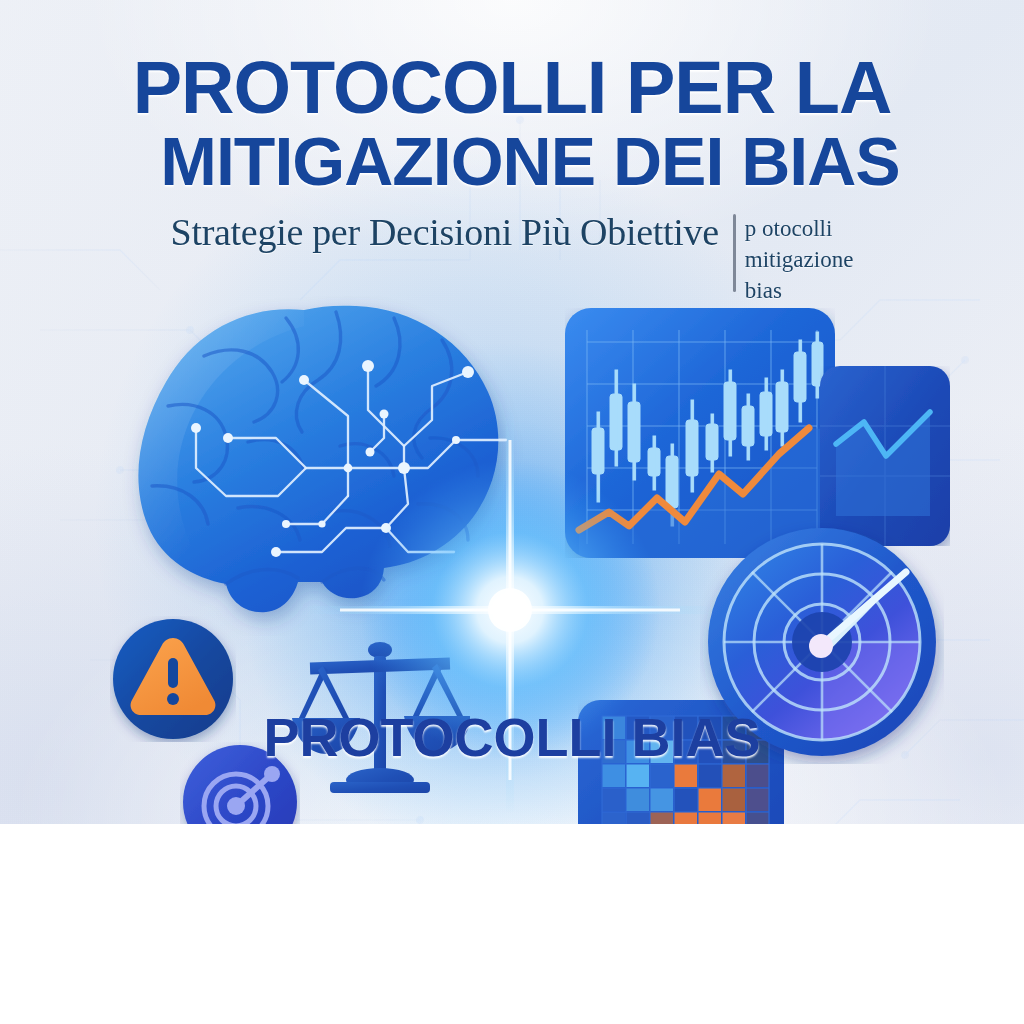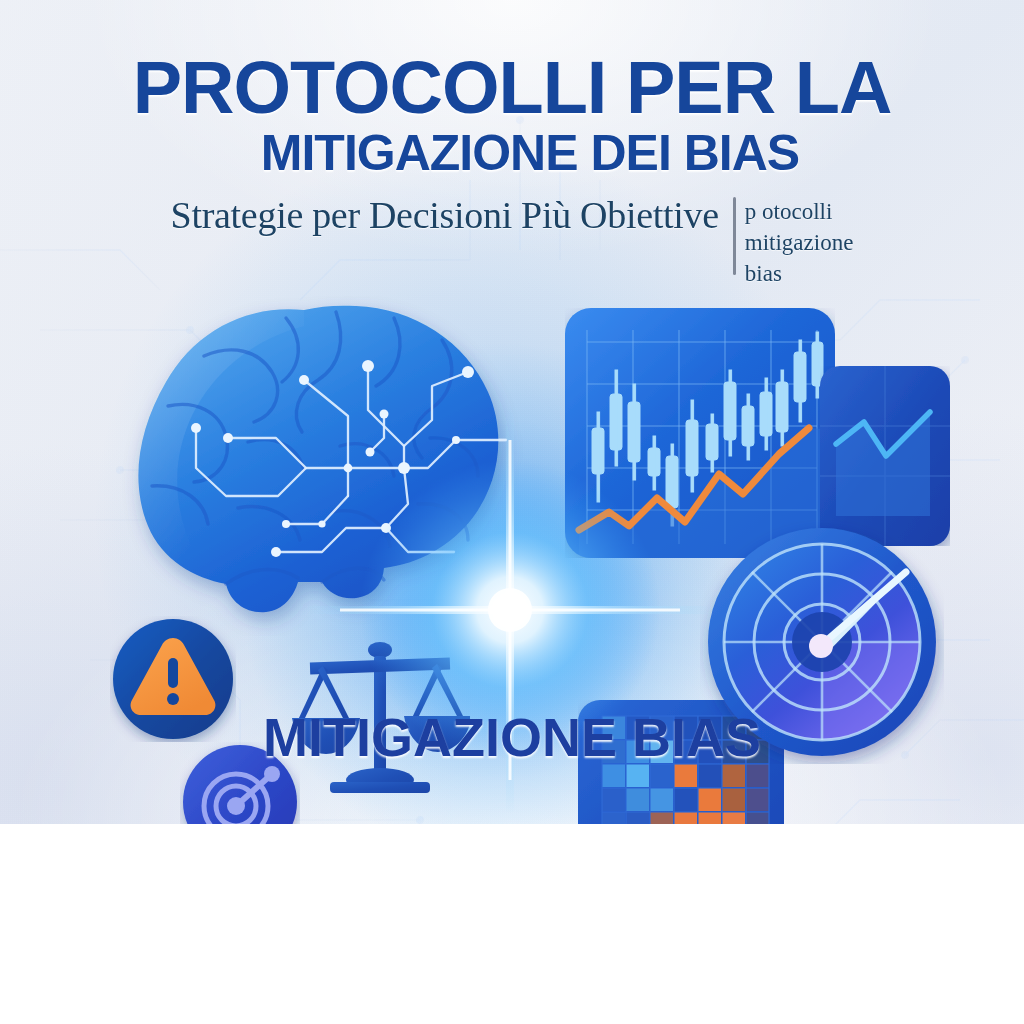--- a/index.html
+++ b/index.html
@@ -47,21 +47,21 @@
   .title-block{position:absolute;left:0;right:0;top:52px;text-align:center;z-index:40;}
   .title-line{
     font-weight:700;
     color:#16469b;
     letter-spacing:-1px;
     line-height:.96;
     text-shadow:0 2px 2px rgba(255,255,255,.85), 0 1px 0 rgba(255,255,255,.9);
     white-space:nowrap;
   }
   .title-line.l1{font-size:74px;}
-  .title-line.l2{font-size:50px;margin-top:6px;padding-left:36px;}
+  .title-line.l2{font-size:68px;margin-top:6px;padding-left:36px;}
 
   .subtitle-row{
     margin-top:16px;
     display:flex;align-items:flex-start;justify-content:center;gap:14px;font-family:Liberation Serif, serif;
   }
   .subtitle{
     font-size:38px;color:#1d4364;font-weight:400;letter-spacing:-.3px;
     text-shadow:0 1px 1px rgba(255,255,255,.8);
     white-space:nowrap;
   }
@@ -572,15 +572,15 @@
         <div class="side-rule"></div>
         <div class="side-lines">
           <div>p otocolli</div>
           <div>mitigazione</div>
           <div>bias</div>
         </div>
       </div>
     </div>
   </div>
 
-  <div class="bottom-title">MITIGAZIONE BIAS</div>
+  <div class="bottom-title">PROTOCOLLI BIAS</div>
 
 </div>
 
 </body></html>

